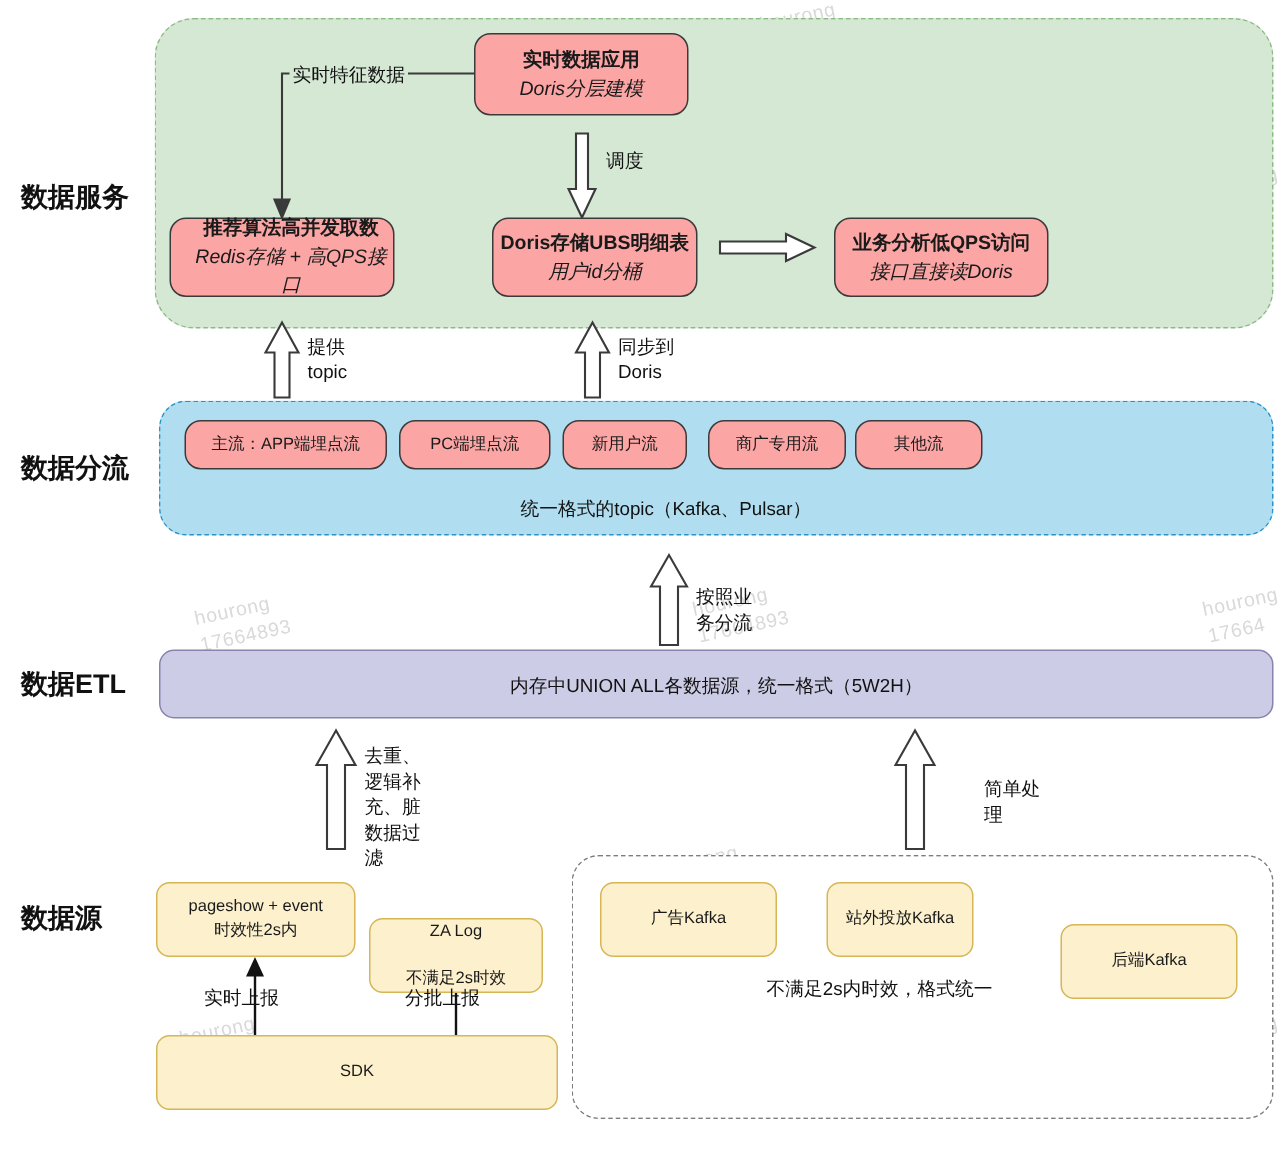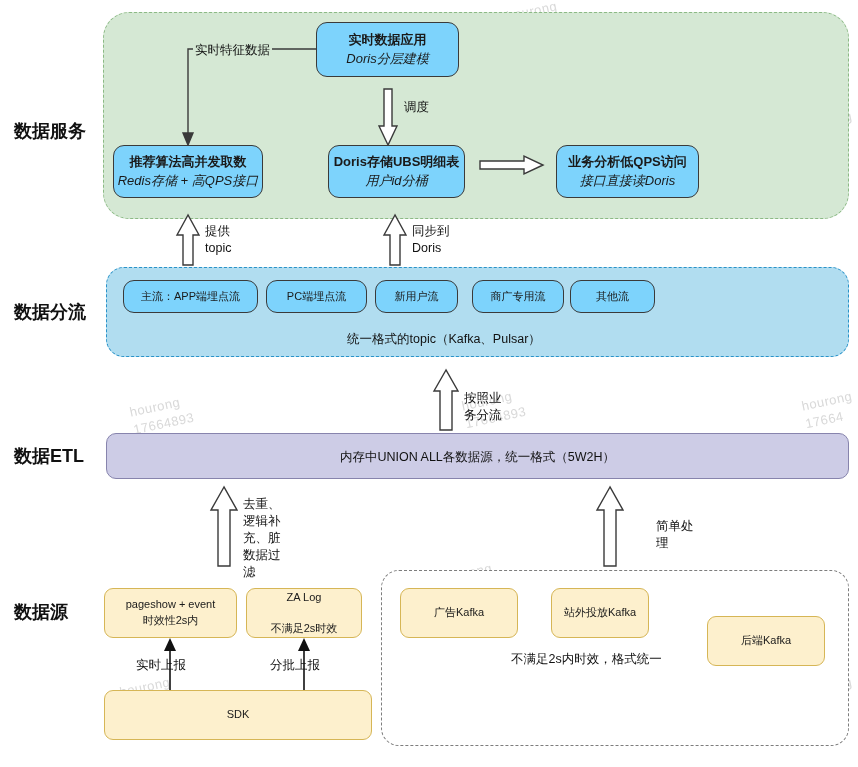--- a/index.html
+++ b/index.html
@@ -74,21 +74,21 @@
     box-sizing:border-box;
     display:flex;
     flex-direction:column;
     align-items:center;
     justify-content:center;
     text-align:center;
     border-radius:11px;
     z-index:4;
   }
   .node-white{
-    background:#7dd3fc;
+    background:#fca5a5;
     border:1.4px solid #3a3a3a;
   }
   .node-yellow{
     background:#fdf0cd;
     border:1.4px solid #d6b656;
     border-radius:9px;
   }
   .node .t1{font-size:13px;font-weight:bold;line-height:1.45;}
   .node .t2{font-size:13px;font-weight:normal;line-height:1.45;font-style:italic;}
   .node .t-plain{font-size:11px;font-weight:normal;line-height:1.45;}
@@ -187,21 +187,21 @@
 
     <path class="solid-arrow" d="M 304 690 L 304 645"></path>
     <polygon style="fill:#111;" points="304,638 298,651 310,651"></polygon>
   </svg>
 
   <div class="node node-white" style="left:316px;top:22px;width:143px;height:55px;">
     <div class="t1">实时数据应用</div>
     <div class="t2">Doris分层建模</div>
   </div>
 
-  <div class="node node-white" style="left:113px;top:145px;width:150px;height:53px;">
+  <div class="node node-white" style="left:113px;top:145px;width:150px;height:53px;padding-left:12px;">
     <div class="t1">推荐算法高并发取数</div>
     <div class="t2">Redis存储 + 高QPS接口</div>
   </div>
 
   <div class="node node-white" style="left:328px;top:145px;width:137px;height:53px;">
     <div class="t1">Doris存储UBS明细表</div>
     <div class="t2">用户id分桶</div>
   </div>
 
   <div class="node node-white" style="left:556px;top:145px;width:143px;height:53px;">
@@ -244,21 +244,21 @@
 
   <div class="ftext" style="left:347px;top:331px;">统一格式的topic（Kafka、Pulsar）</div>
 
   <div class="ftext center" style="left:106px;top:449px;width:743px;">内存中UNION ALL各数据源，统一格式（5W2H）</div>
 
   <div class="node node-yellow" style="left:104px;top:588px;width:133px;height:50px;">
     <div class="t-plain">pageshow + event</div>
     <div class="t-plain">时效性2s内</div>
   </div>
 
-  <div class="node node-yellow" style="left:246px;top:588px;width:116px;height:50px;gap:15px;">
+  <div class="node node-yellow" style="left:246px;top:612px;width:116px;height:50px;gap:15px;">
     <div class="t-plain">ZA Log</div>
     <div class="t-plain">不满足2s时效</div>
   </div>
 
   <div class="node node-yellow" style="left:104px;top:690px;width:268px;height:50px;">
     <div class="t-plain">SDK</div>
   </div>
 
   <div class="ftext" style="left:136px;top:657px;">实时上报</div>
   <div class="ftext" style="left:270px;top:657px;">分批上报</div>

